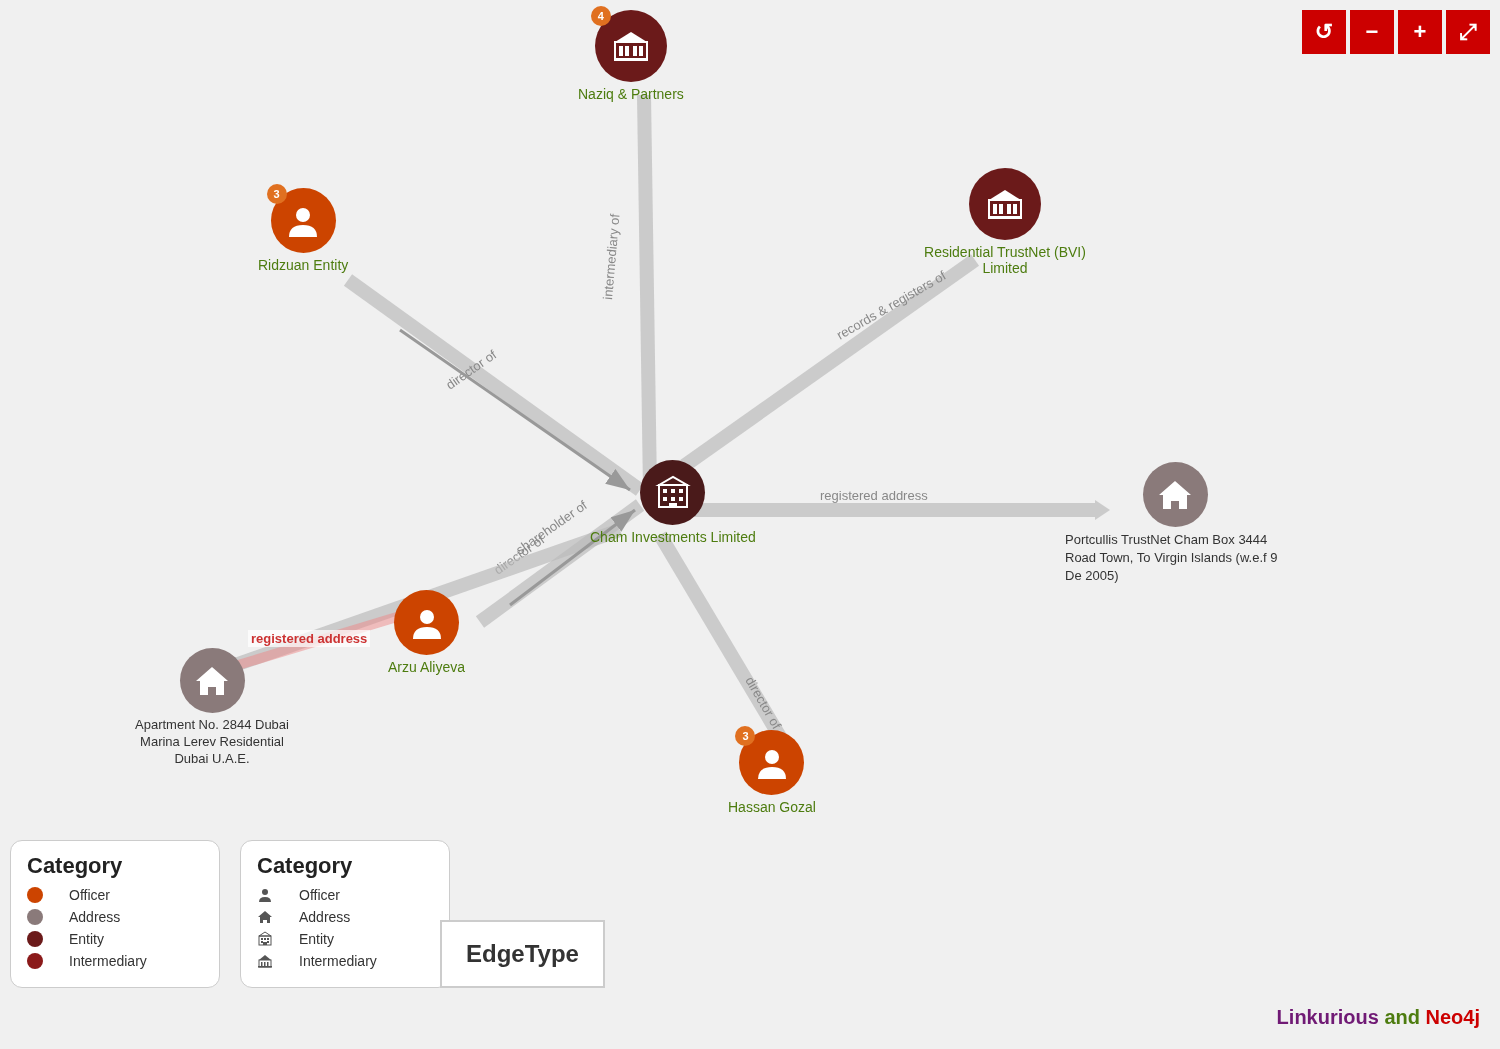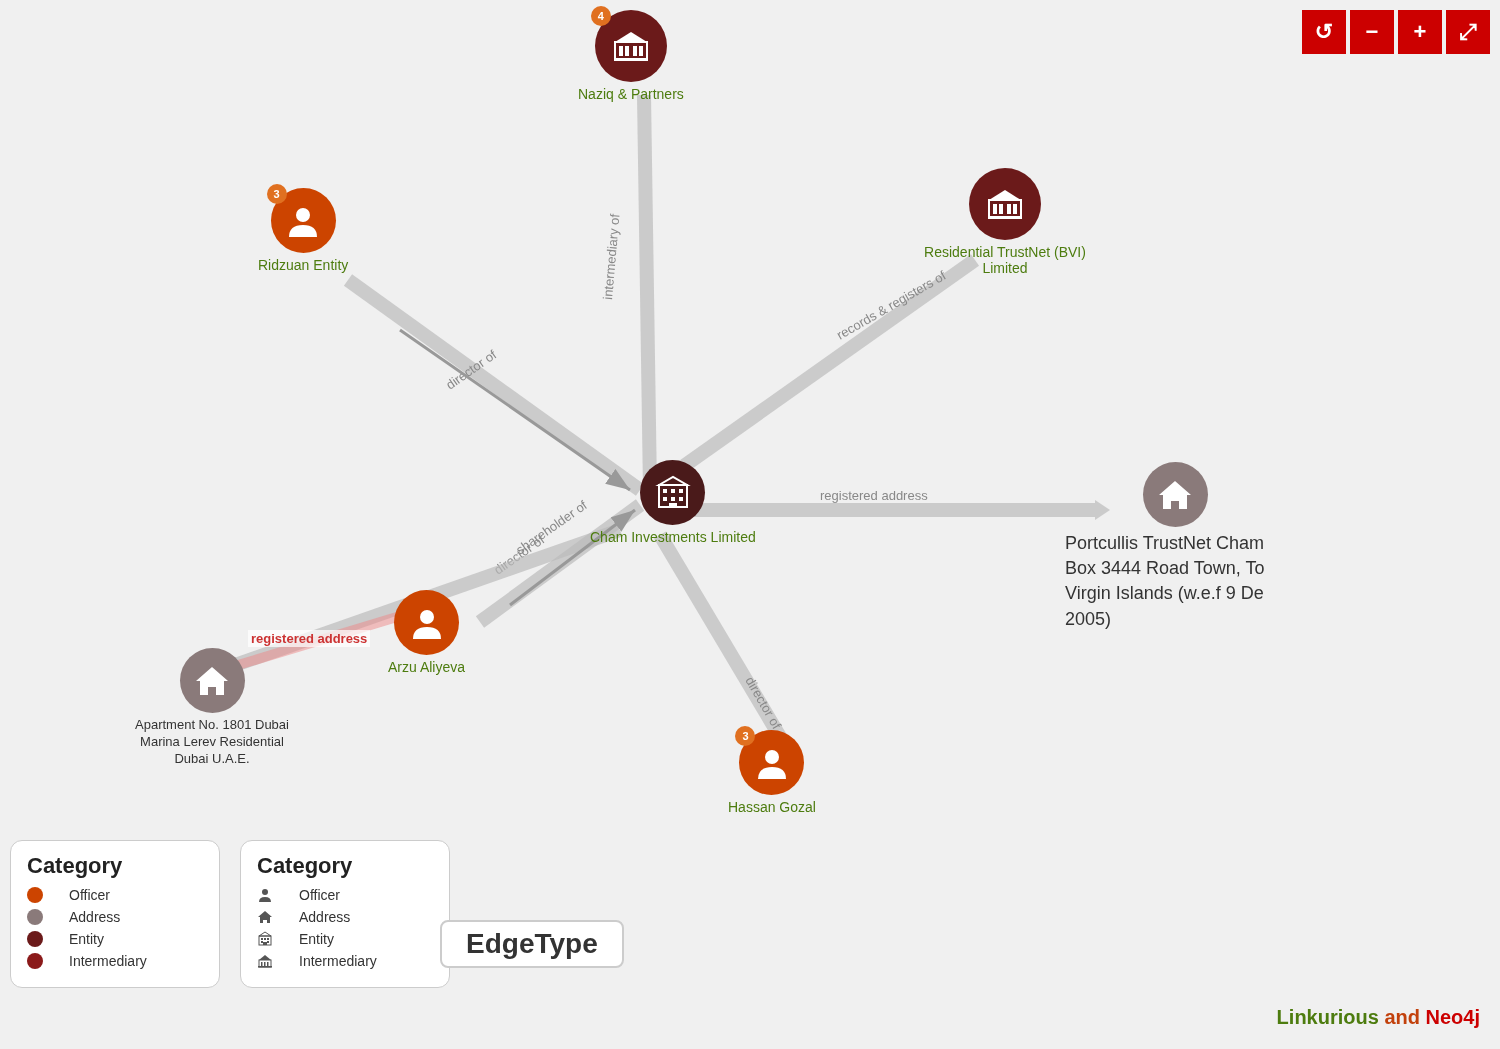--- a/index.html
+++ b/index.html
@@ -107,37 +107,37 @@
       height: 16px;
       border-radius: 50%;
       flex-shrink: 0;
     }
 
     
     .edgetype-box {
       position: absolute;
       background: white;
       border: 2px solid #ccc;
-      border-radius: 8px;
-      padding: 6px 24px;
-      font-size: 28px;
+      border-radius: 0;
+      padding: 18px 24px;
+      font-size: 24px;
       font-weight: bold;
       color: #333;
     }
 
     
     .branding {
       position: absolute;
       bottom: 20px;
       right: 20px;
       font-size: 20px;
       font-weight: bold;
     }
     .brand-link {
-      color: #4d7c0f;
+      color: #701a75;
     }
     .brand-neo {
       color: #cc0000;
     }
 
     
     .reg-addr-label {
       position: absolute;
       font-size: 13px;
       font-weight: bold;
@@ -258,40 +258,40 @@
   </div>
   <span class="node-label" style="max-width:200px;white-space:normal;text-align:center;">Residential TrustNet (BVI) Limited</span>
 </div>
 
 <div class="node" style="left:1065px; top:462px;">
   <div class="node-circle" style="width:65px;height:65px;background:#8a7a7a;">
     <svg width="36" height="36" viewBox="0 0 36 36" fill="white">
       <polygon points="18,4 34,18 30,18 30,32 22,32 22,24 14,24 14,32 6,32 6,18 2,18" fill="white"></polygon>
     </svg>
   </div>
-  <div style="font-size:18px;color:#333;margin-top:4px;max-width:220px;text-align:left;line-height:1.4;">Portcullis TrustNet Cham Box 3444 Road Town, To Virgin Islands (w.e.f 9 De 2005)</div>
+  <div style="font-size:13px;color:#333;margin-top:4px;max-width:220px;text-align:left;line-height:1.4;">Portcullis TrustNet Cham Box 3444 Road Town, To Virgin Islands (w.e.f 9 De 2005)</div>
 </div>
 
 <div class="node" style="left:388px; top:590px;">
   <div class="node-circle" style="width:65px;height:65px;background:#cc4400;">
     <svg width="36" height="36" viewBox="0 0 36 36" fill="white">
       <circle cx="18" cy="12" r="7" fill="white"></circle>
       <path d="M4 34 Q4 22 18 22 Q32 22 32 34" fill="white"></path>
     </svg>
   </div>
   <span class="node-label">Arzu Aliyeva</span>
 </div>
 
 <div class="node" style="left:122px; top:648px;">
   <div class="node-circle" style="width:65px;height:65px;background:#8a7a7a;">
     <svg width="36" height="36" viewBox="0 0 36 36" fill="white">
       <polygon points="18,4 34,18 30,18 30,32 22,32 22,24 14,24 14,32 6,32 6,18 2,18" fill="white"></polygon>
     </svg>
   </div>
-  <div style="font-size:13px;color:#333;margin-top:4px;max-width:180px;text-align:center;line-height:1.3;">Apartment No. 1801 Dubai Marina Lerev Residential Dubai U.A.E.</div>
+  <div style="font-size:13px;color:#333;margin-top:4px;max-width:180px;text-align:center;line-height:1.3;">Apartment No. 2844 Dubai Marina Lerev Residential Dubai U.A.E.</div>
 </div>
 
 <div class="node" style="left:728px; top:730px;">
   <div class="node-circle" style="width:65px;height:65px;background:#cc4400;position:relative;">
     <div class="node-badge">3</div>
     <svg width="36" height="36" viewBox="0 0 36 36" fill="white">
       <circle cx="18" cy="12" r="7" fill="white"></circle>
       <path d="M4 34 Q4 22 18 22 Q32 22 32 34" fill="white"></path>
     </svg>
   </div>
@@ -360,15 +360,15 @@
     <span>Intermediary</span>
   </div>
 </div>
 
 <div class="edgetype-box" style="left:440px; top:920px;">
   <span>EdgeType</span>
 </div>
 
 <div class="branding">
   <span class="brand-link">Linkurious</span>
-  <span style="color:#c2410c;"> and </span>
+  <span style="color:#4d7c0f;"> and </span>
   <span class="brand-neo">Neo4j</span>
 </div>
 
 </body></html>

